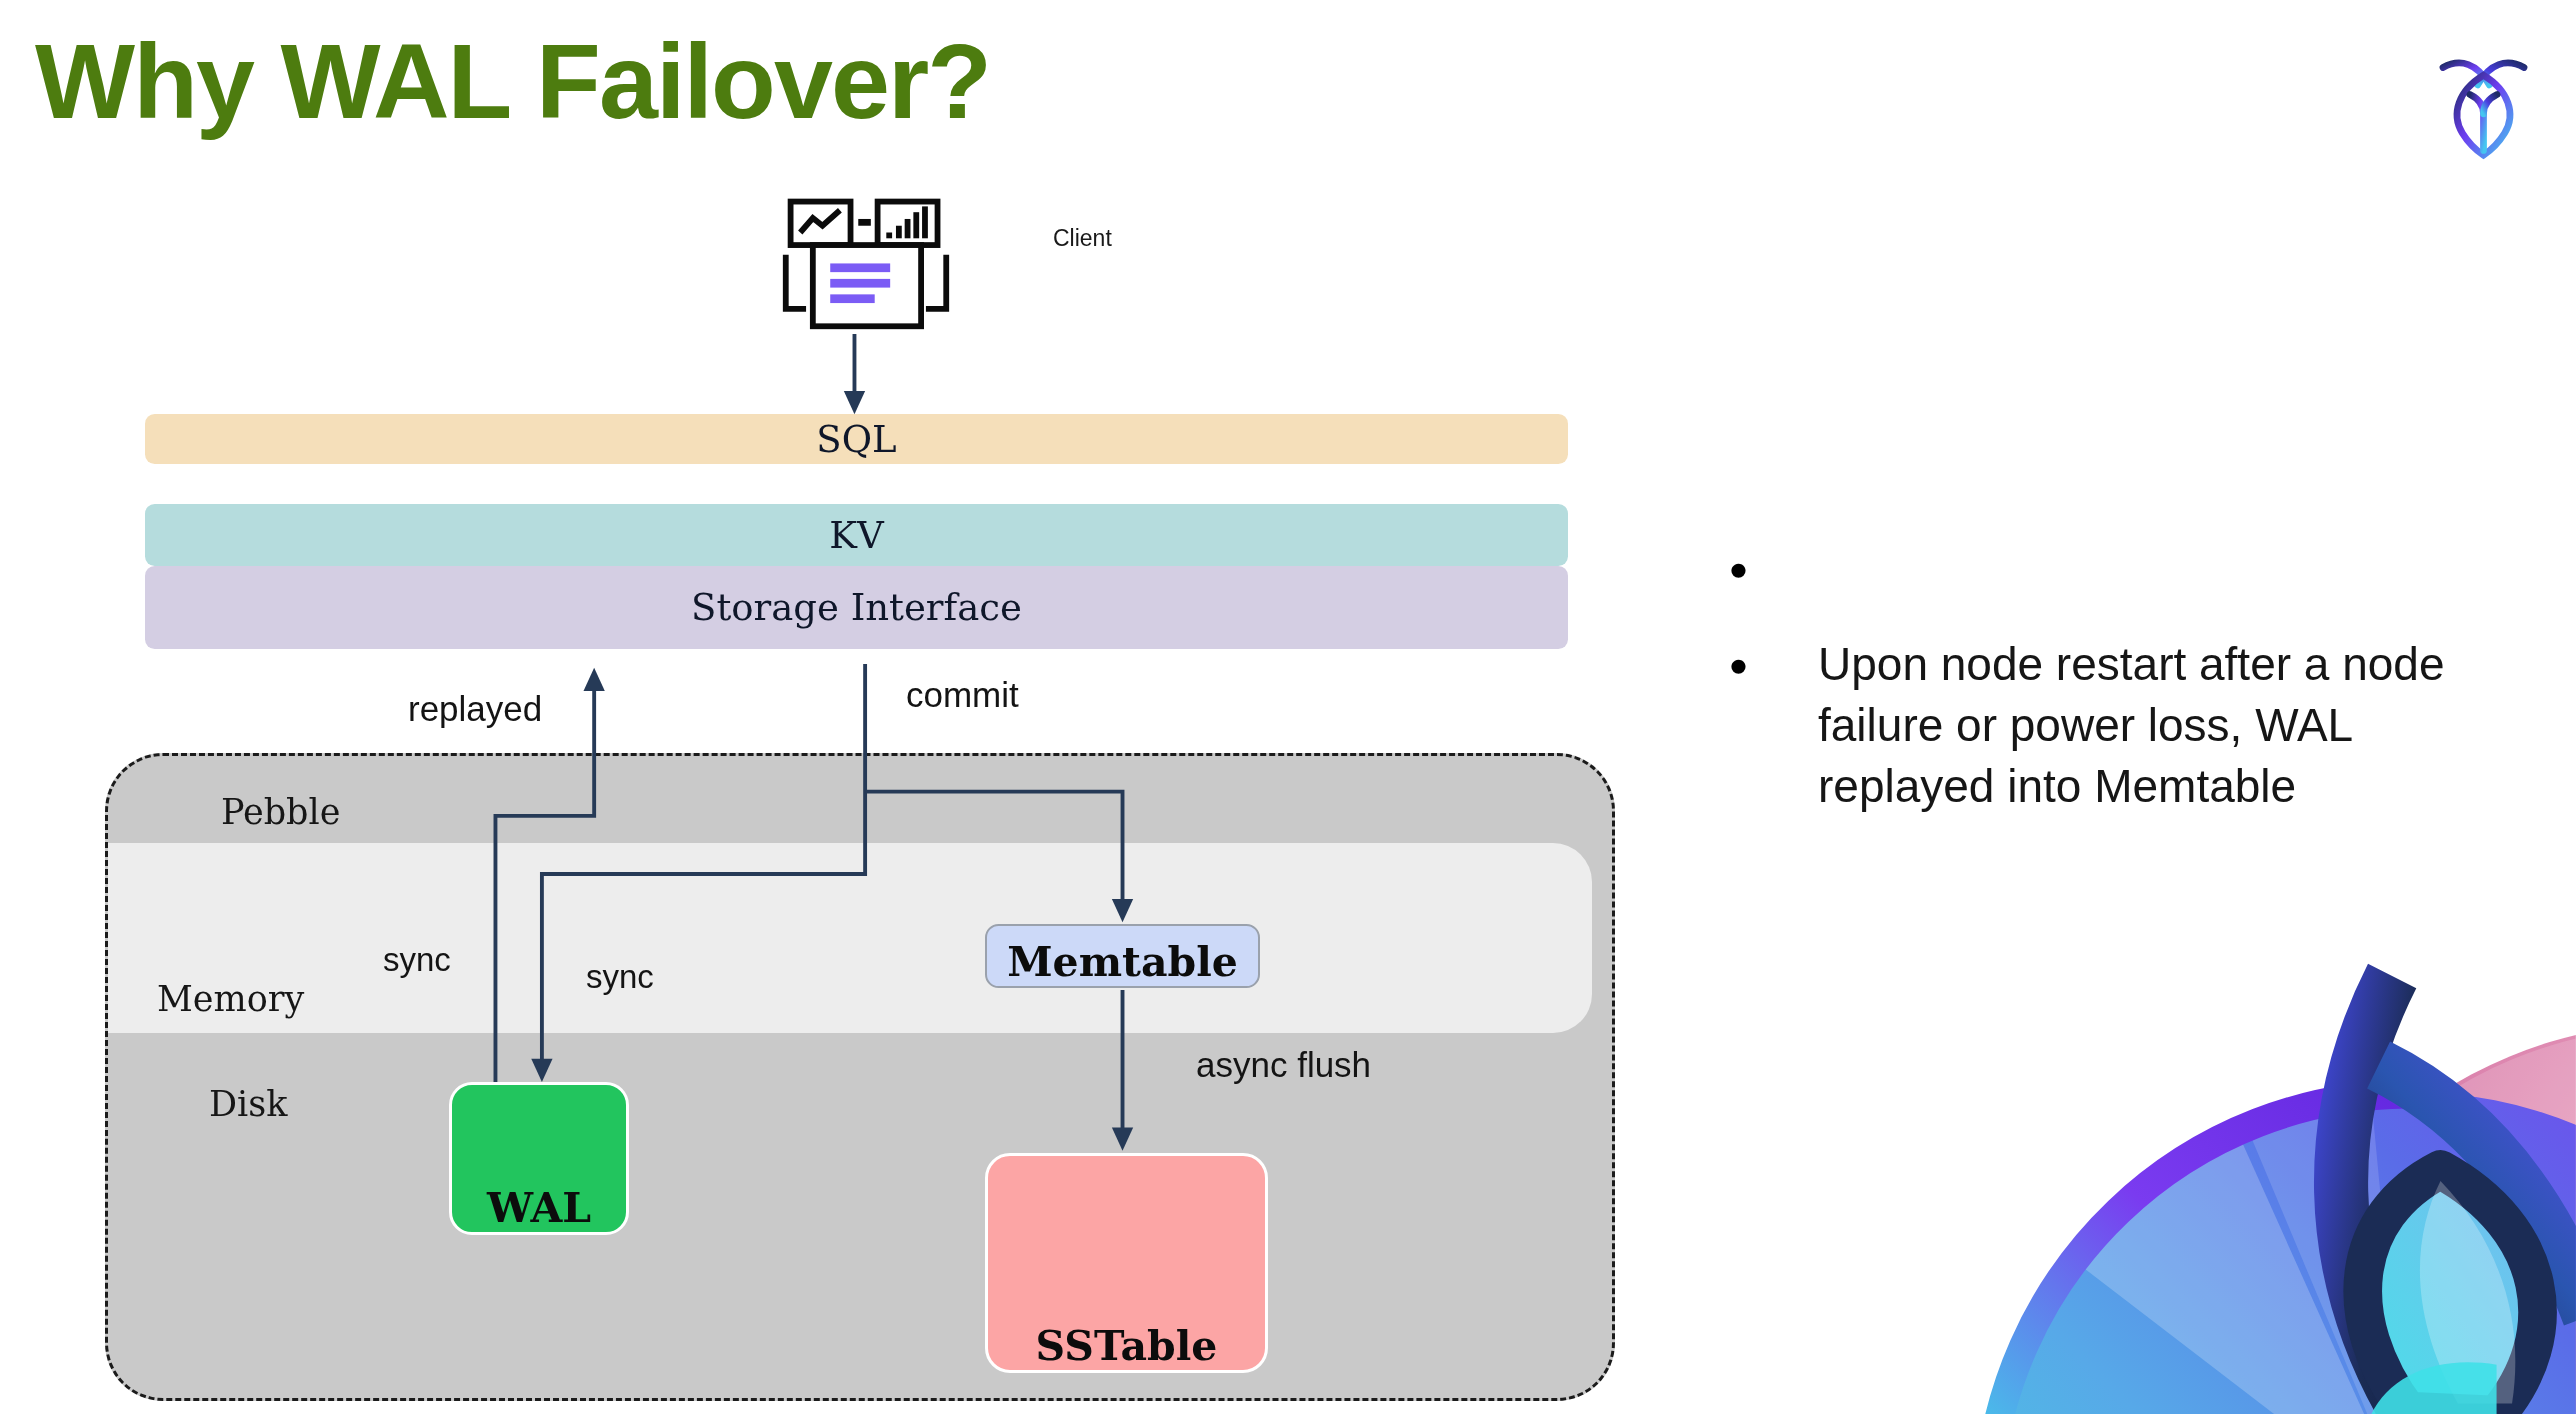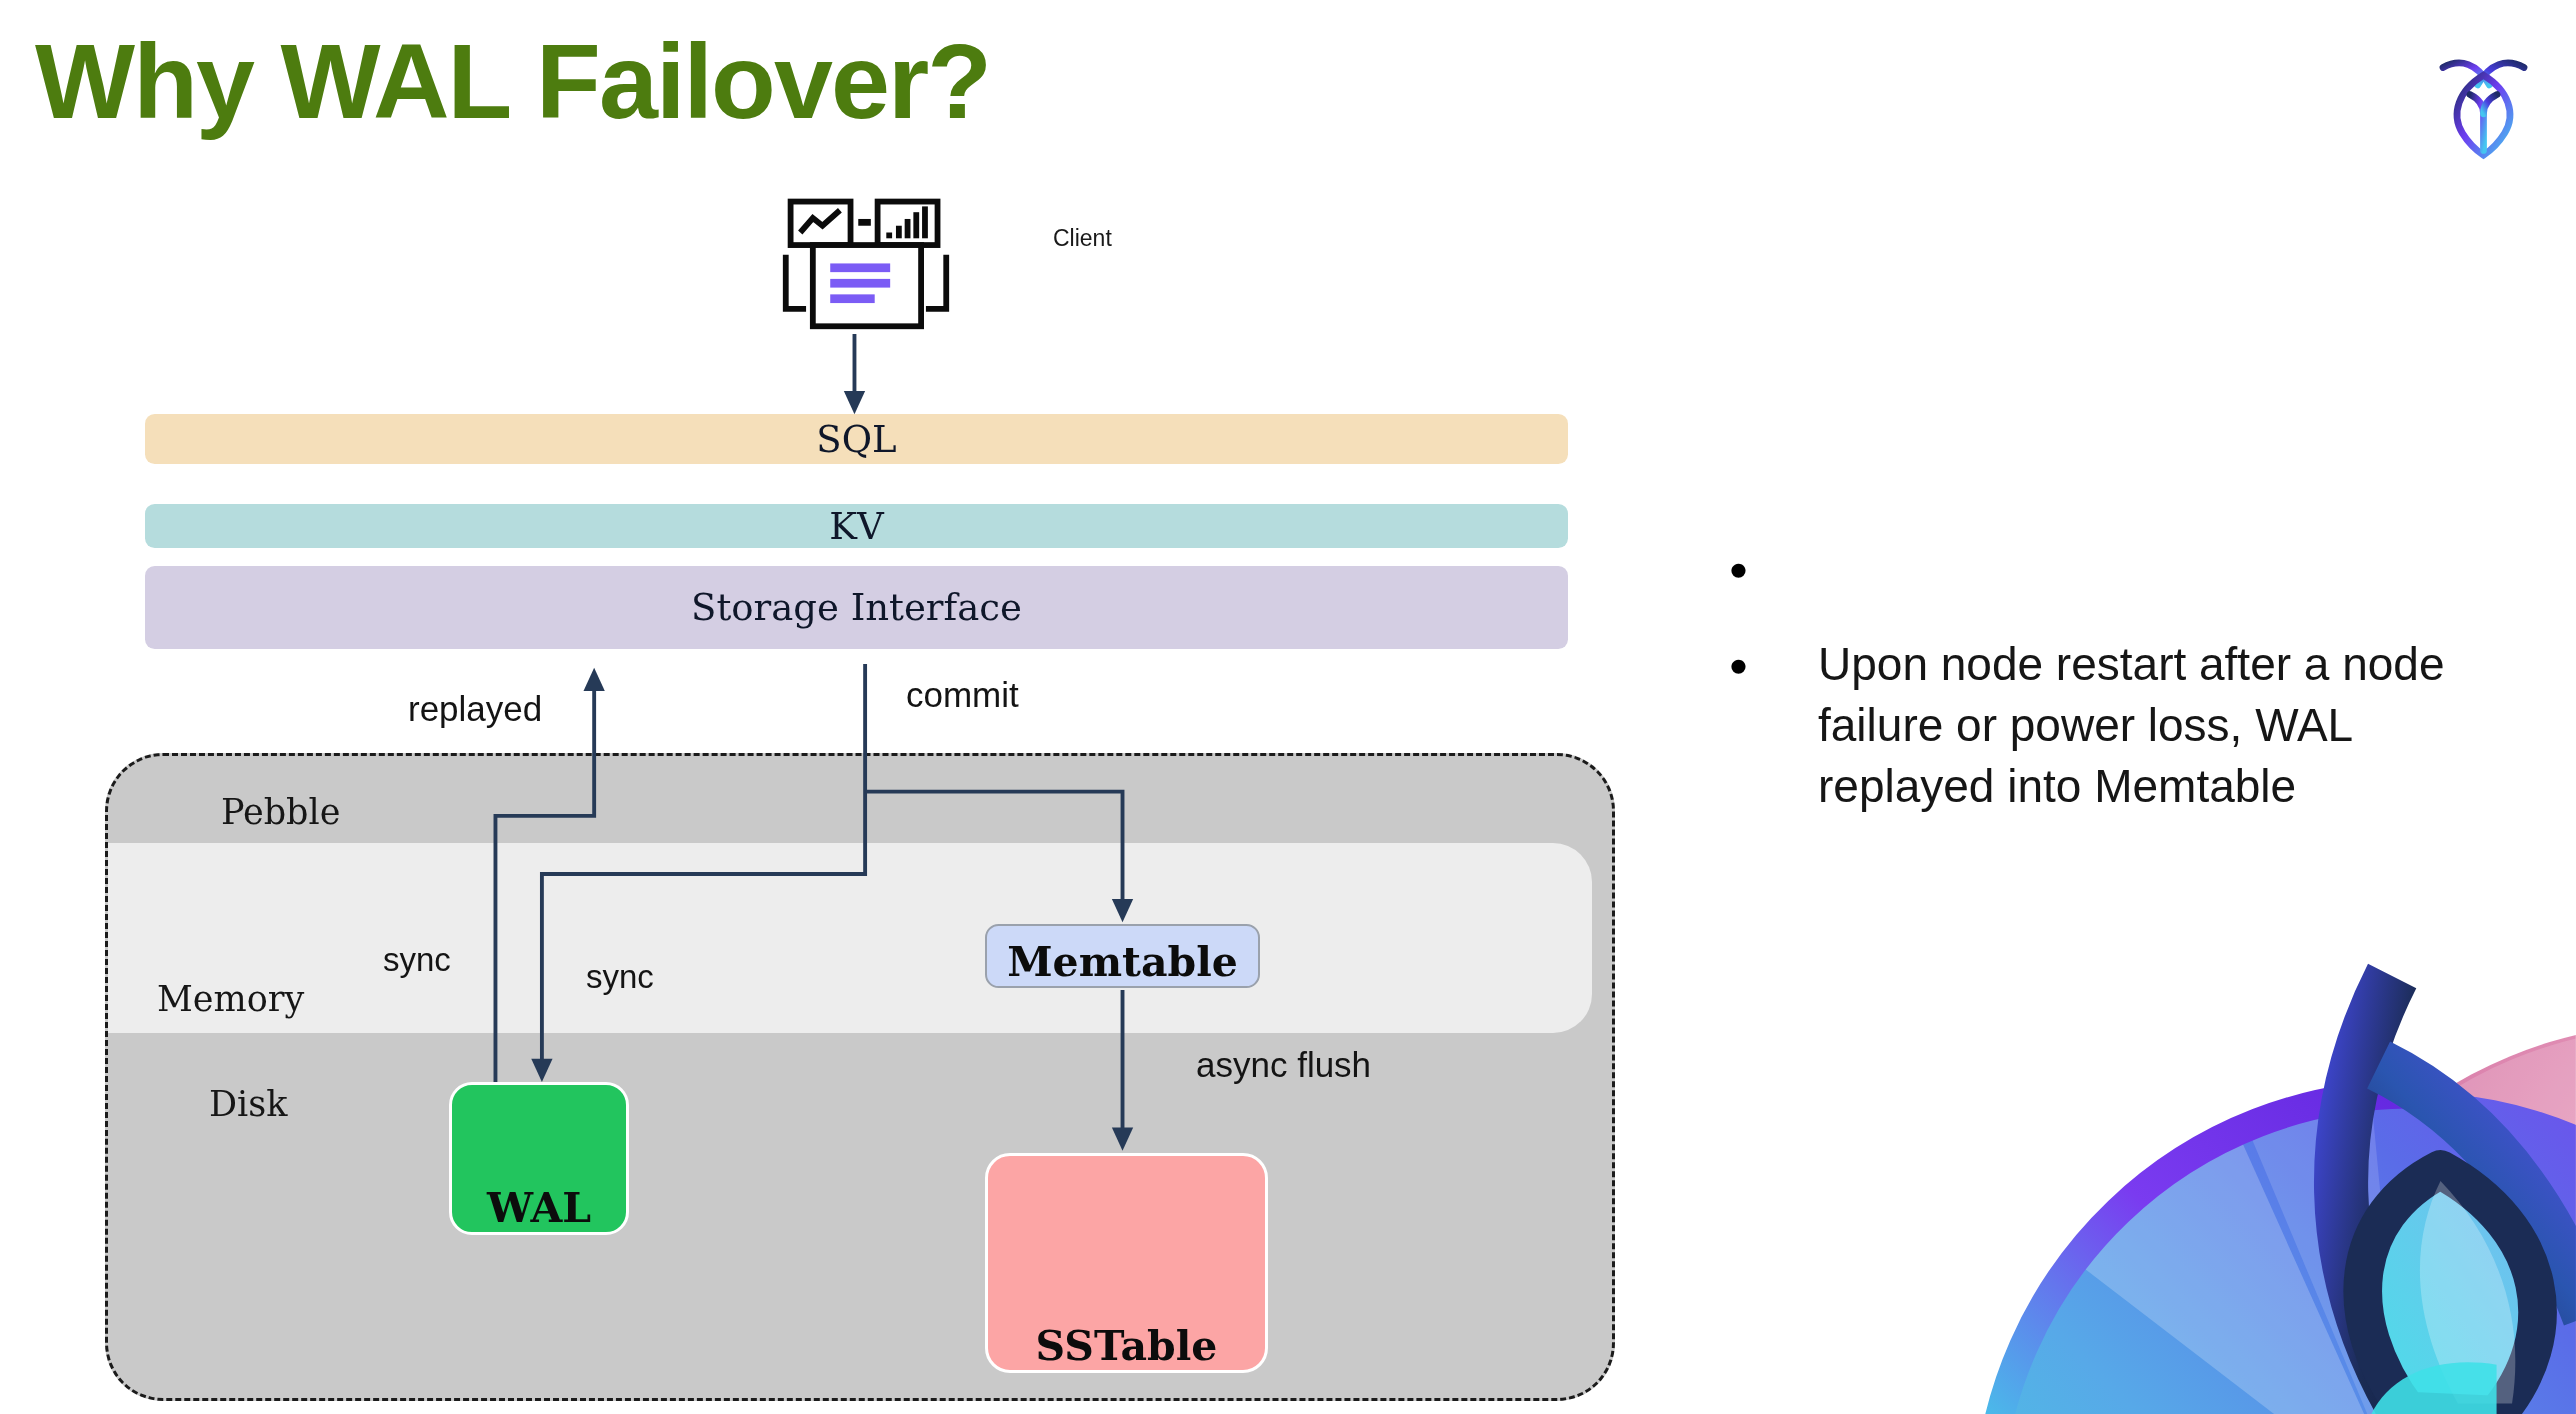--- a/index.html
+++ b/index.html
@@ -56,21 +56,21 @@
     width: 1423px;
     border-radius: 9.7px;
     display: flex;
     align-items: center;
     justify-content: center;
     font-family: "DejaVu Serif", serif;
     font-size: 37px;
     color: #0f172a;
   }
   .bar-sql     { top: 414px; height: 50px; background: #f5dfba; }
-  .bar-kv      { top: 504px; height: 44px; background: #b5dcdd; }
+  .bar-kv      { top: 504px; height: 62px; background: #b5dcdd; }
   .bar-storage { top: 566px; height: 83px; background: #d4cee3; }
   
   .pebble {
     position: absolute;
     left: 105px;
     top: 753px;
     width: 1510px;
     height: 648px;
     background: #c9c9c9;
     border: 3.9px dashed #1b1b1b;

